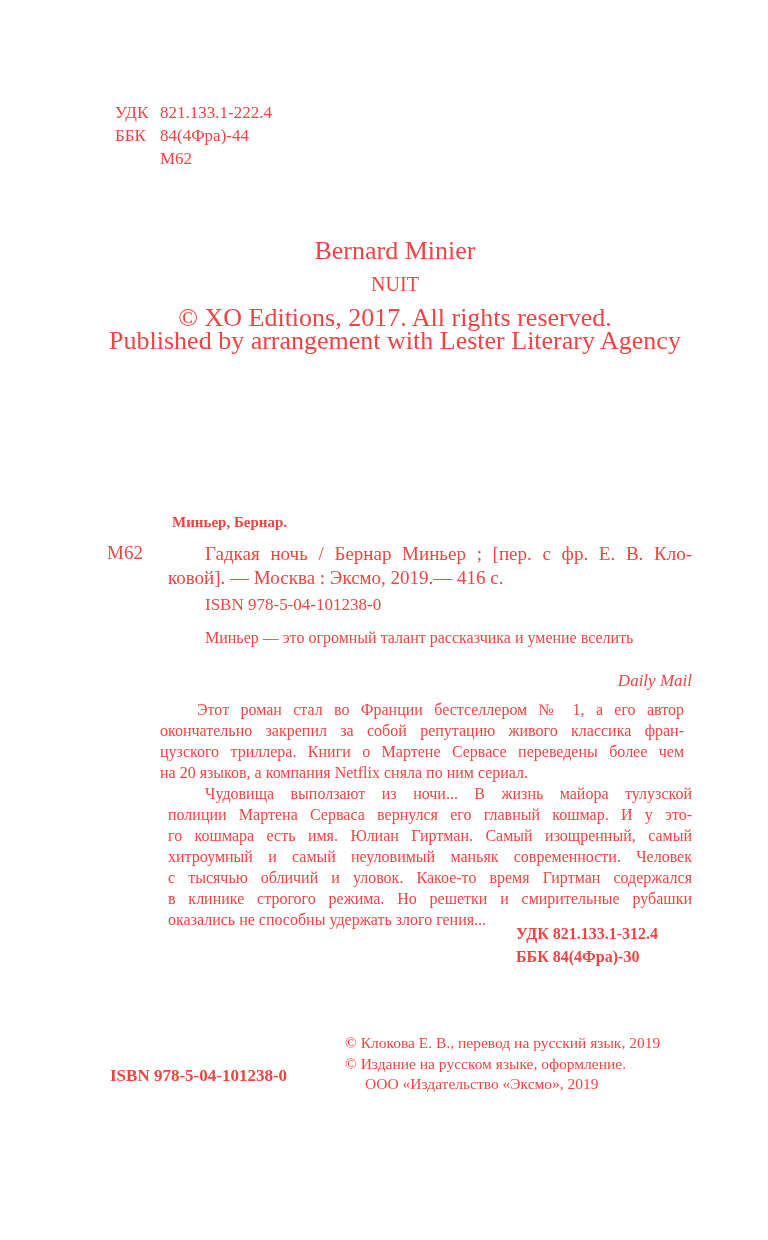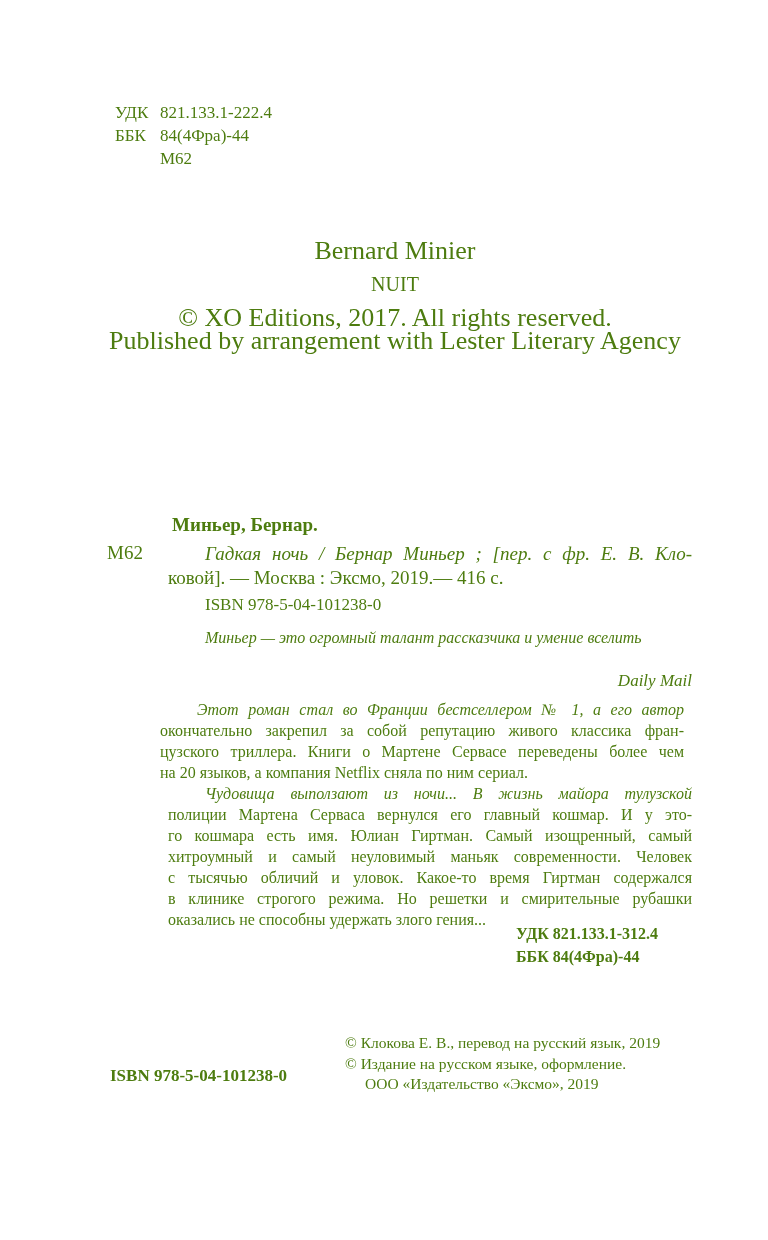--- a/index.html
+++ b/index.html
@@ -5,21 +5,21 @@
   html, body {
     margin: 0;
     padding: 0;
     background: #ffffff;
   }
   .page {
     position: relative;
     width: 768px;
     height: 1240px;
     background: #ffffff;
-    color: #4d7c0f;
+    color: #ef4444;
     font-family: "Liberation Serif", "DejaVu Serif", serif;
     overflow: hidden;
   }
 
   
   .top-codes {
     position: absolute;
     left: 115px;
     top: 101px;
     font-size: 17px;
@@ -38,21 +38,21 @@
   }
   .center-block .author { font-size: 26px; line-height: 26px; }
   .center-block .orig-title { font-size: 20px; line-height: 24px; margin-top: 8px; }
   .center-block .orig-copyright { margin-top: 10px; font-size: 26px; line-height: 23px; }
 
   
   .biblio-heading {
     position: absolute;
     left: 172px;
     top: 514px;
-    font-size: 19px;
+    font-size: 15px;
     font-weight: bold;
   }
   .biblio-code {
     position: absolute;
     left: 107px;
     top: 542px;
     font-size: 19px;
   }
   .biblio-record {
     position: absolute;
@@ -100,21 +100,21 @@
     left: 168px;
     top: 783px;
     width: 524px;
     font-size: 16px;
     line-height: 21px;
   }
 
   
   .justified-lines > div { text-align-last: justify; }
   .justified-lines > div:last-child { text-align-last: left; }
-  .justified-lines > div.first-line { padding-left: 37px; font-style: italic; }
+  .justified-lines > div.first-line { padding-left: 37px; }
 
   
   .codes-bottom {
     position: absolute;
     left: 516px;
     top: 923px;
     font-size: 16px;
     line-height: 22.5px;
     font-weight: bold;
   }
@@ -190,21 +190,21 @@
       <div>полиции Мартена Серваса вернулся его главный кошмар. И у это-</div>
       <div>го кошмара есть имя. Юлиан Гиртман. Самый изощренный, самый</div>
       <div>хитроумный и самый неуловимый маньяк современности. Человек</div>
       <div>с тысячью обличий и уловок. Какое-то время Гиртман содержался</div>
       <div>в клинике строгого режима. Но решетки и смирительные рубашки</div>
       <div>оказались не способны удержать злого гения...</div>
     </div>
 
   <div class="codes-bottom">
     <div>УДК 821.133.1-312.4</div>
-    <div>ББК 84(4Фра)-44</div>
+    <div>ББК 84(4Фра)-30</div>
   </div>
 
   <div class="isbn-bottom">ISBN 978-5-04-101238-0</div>
 
   <div class="copyright-block">
     <div>© Клокова Е. В., перевод на русский язык, 2019</div>
     <div>© Издание на русском языке, оформление.</div>
     <div class="indent">ООО «Издательство «Эксмо», 2019</div>
   </div>
 

